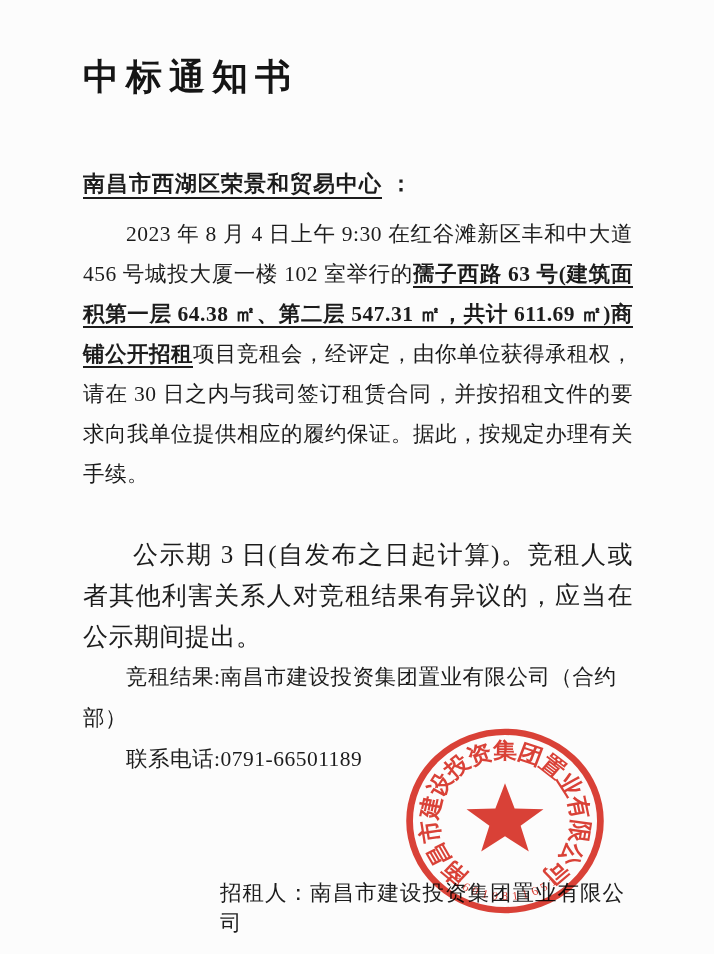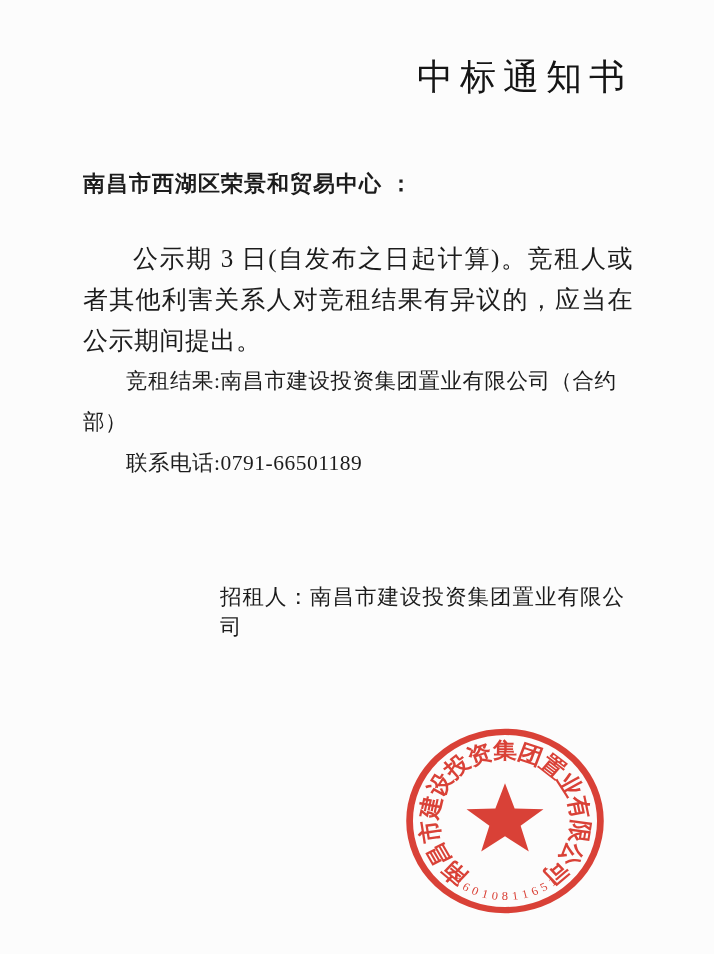--- a/index.html
+++ b/index.html
@@ -11,35 +11,36 @@
     background: #fcfcfc;
     overflow: hidden;
     font-family: "Liberation Serif", "DejaVu Serif", serif;
     color: #1c1c1c;
   }
   .content {
     position: relative;
     padding: 58px 82px 0 83px;
   }
   .doc-title {
-    text-align: right;
+    text-align: left;
     font-size: 36px;
-    font-weight: normal;
+    font-weight: bold;
     letter-spacing: 7px;
     line-height: 38px;
     color: #151515;
   }
   .addressee-line {
     margin-top: 74px;
     font-size: 22px;
     font-weight: bold;
     line-height: 28px;
     letter-spacing: 1px;
   }
   .u-name {
+    text-decoration: underline;
     text-decoration-thickness: 2px;
     text-underline-offset: 6px;
   }
   .addr-colon { padding-left: 8px; }
   .body-para {
     margin-top: 16px;
     width: 550px;
     font-size: 21.5px;
     line-height: 40px;
     text-align: justify;
@@ -106,20 +107,23 @@
 
 <div class="page">
   <div class="content">
 
     <div class="doc-title">中标通知书</div>
 
     <div class="addressee-line">
       <span class="u-name">南昌市西湖区荣景和贸易中心</span><span class="addr-colon">：</span>
     </div>
 
+    <div class="body-para">
+      <span>2023 年 8 月 4 日上午 9:30 在红谷滩新区丰和中大道 456 号城投大厦一楼 102 室举行的</span><span class="seg-bold">孺子西路 63 号(建筑面积第一层 64.38 ㎡、第二层 547.31 ㎡，共计 611.69 ㎡)商铺公开招租</span><span>项目竞租会，经评定，由你单位获得承租权，请在 30 日之内与我司签订租赁合同，并按招租文件的要求向我单位提供相应的履约保证。据此，按规定办理有关手续。</span>
+    </div>
 
 
     <div class="notice-para">公示期 3 日(自发布之日起计算)。竞租人或者其他利害关系人对竞租结果有异议的，应当在公示期间提出。</div>
 
     <div class="info-line">竞租结果:南昌市建设投资集团置业有限公司（合约部）</div>
     <div class="info-line">联系电话:0791-66501189</div>
 
     <div class="lessor-line">
       <span>招租人：</span><span>南昌市建设投资集团置业有限公司</span>
     </div>

